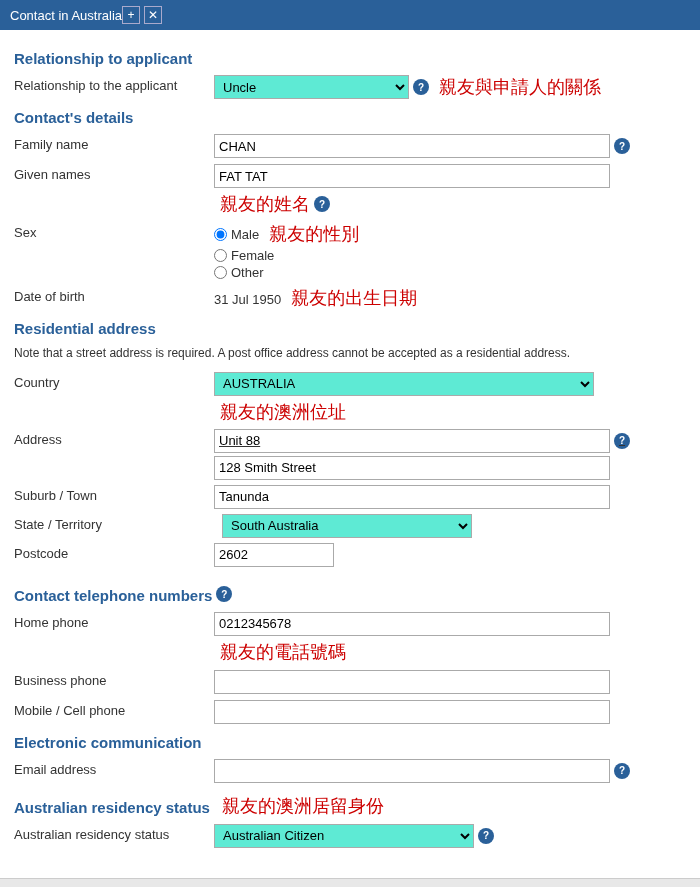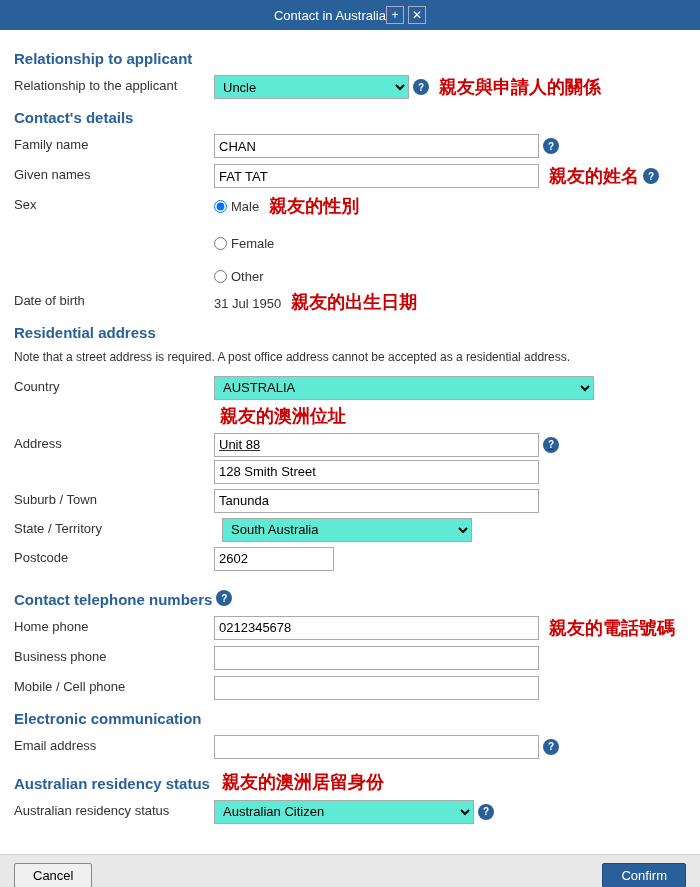--- a/index.html
+++ b/index.html
@@ -10,21 +10,21 @@
       width: 700px;
       min-height: 887px;
       color: #333;
     }
     .title-bar {
       background: #2a6099;
       color: #fff;
       padding: 6px 10px;
       font-size: 13px;
       display: flex;
-      justify-content: center;
+      justify-content: flex-start;
       align-items: center;
     }
     .title-bar-icons {
       display: flex;
       gap: 4px;
     }
     .title-bar-btn {
       background: #2a6099;
       border: 1px solid #aac;
       color: #fff;
@@ -69,45 +69,45 @@
       border: 1px solid #aaa;
       font-size: 13px;
       padding: 0 4px;
       background: #5eead4;
     }
     input[type="text"].form-text {
       height: 24px;
       border: 1px solid #aaa;
       font-size: 13px;
       padding: 0 4px;
-      width: 325px;
+      width: 396px;
     }
     .help-icon {
       display: inline-flex;
       align-items: center;
       justify-content: center;
       width: 16px;
       height: 16px;
       background: #2a6099;
       color: #fff;
       border-radius: 50%;
       font-size: 10px;
       font-weight: bold;
       cursor: pointer;
     }
     .annotation {
       color: #cc0000;
       font-size: 18px;
-      font-weight: bold;
+      font-weight: normal;
       margin-left: 6px;
     }
     .radio-group {
       display: flex;
       flex-direction: column;
-      gap: 18px;
+      gap: 2px;
     }
     .radio-row {
       display: flex;
       align-items: center;
       gap: 4px;
     }
     .note-text {
       font-size: 12px;
       color: #333;
       margin-bottom: 10px;

